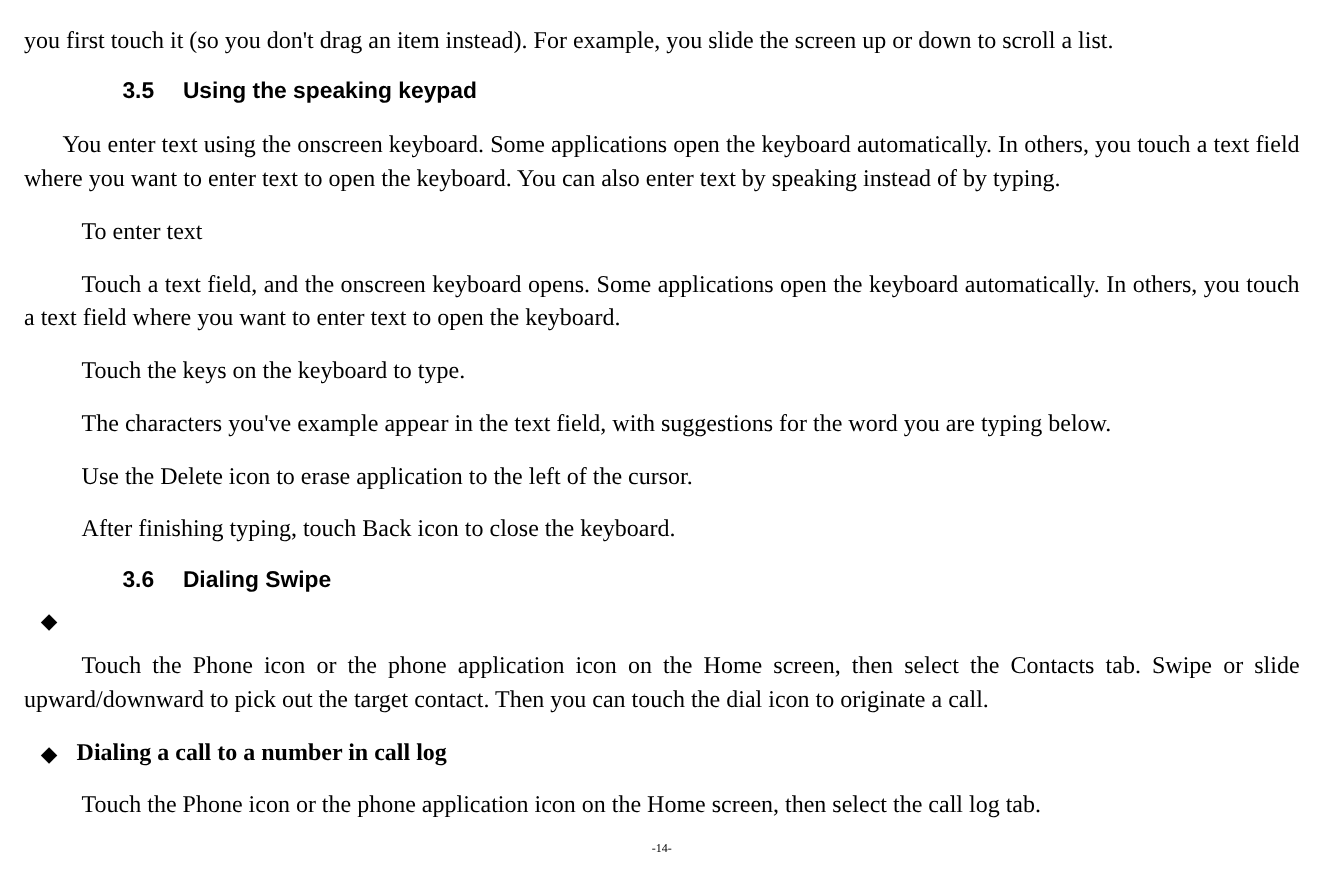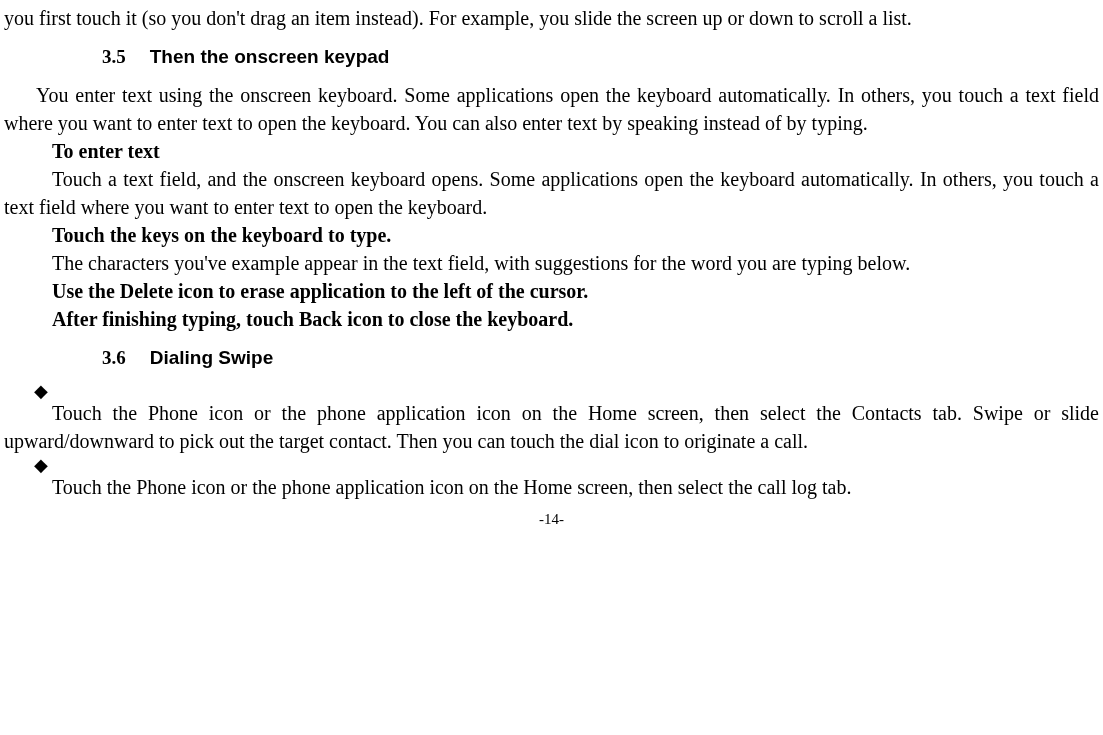--- a/index.html
+++ b/index.html
@@ -7,71 +7,70 @@
     font-size: 20px;
     line-height: 1.4;
     margin: 0;
     padding: 4px 4px 20px 4px;
     color: #000;
     background: #fff;
     width: 1095px;
   }
   .para {
     text-align: justify;
-    margin: 0;
+    margin: 16px;
   }
   .indent {
     text-indent: 48px;
   }
   .first-indent {
     text-indent: 32px;
   }
   .section-heading {
     font-family: Arial, Helvetica, sans-serif;
     font-weight: bold;
     font-size: 19px;
     margin: 12px 0 10px 98px;
   }
   .section-num {
     display: inline-block;
     margin-right: 24px;
-    font-family: Liberation Serif, serif;
   }
   .bold {
-    font-weight: bold;
+    font-weight: normal;
   }
   .bullet-row {
     display: flex;
     align-items: baseline;
     margin: 0;
   }
   .diamond {
     font-size: 18px;
     margin-left: 30px;
     margin-right: 16px;
     line-height: 1;
     position: relative;
     top: 1px;
   }
   .bullet-label {
     font-weight: bold;
   }
   .page-num {
     text-align: center;
-    font-size: 15px;
+    font-size: 10px;
     margin-top: 8px;
   }
 </style>
 </head>
 <body>
 
 <p class="para">you first touch it (so you don't drag an item instead). For example, you slide the screen up or down to scroll a list.</p>
 
 <div class="section-heading">
-  <span class="section-num">3.5</span><span>Then the onscreen keypad</span>
+  <span class="section-num">3.5</span><span>Using the speaking keypad</span>
 </div>
 
 <p class="para first-indent">You enter text using the onscreen keyboard. Some applications open the keyboard automatically. In others, you touch a text field where you want to enter text to open the keyboard. You can also enter text by speaking instead of by typing.</p>
 
 <p class="para indent bold">To enter text</p>
 <p class="para indent">Touch a text field, and the onscreen keyboard opens. Some applications open the keyboard automatically. In others, you touch a text field where you want to enter text to open the keyboard.</p>
 
 <p class="para indent bold">Touch the keys on the keyboard to type.</p>
 <p class="para indent">The characters you've example appear in the text field, with suggestions for the word you are typing below.</p>
 
@@ -82,16 +81,17 @@
   <span class="section-num">3.6</span><span>Dialing Swipe</span>
 </div>
 
 <div class="bullet-row">
   <span class="diamond">◆</span>
 </div>
 <p class="para indent">Touch the Phone icon or the phone application icon on the Home screen, then select the Contacts tab. Swipe or slide upward/downward to pick out the target contact. Then you can touch the dial icon to originate a call.</p>
 
 <div class="bullet-row">
   <span class="diamond">◆</span>
+  <span class="bullet-label">Dialing a call to a number in call log</span>
 </div>
 <p class="para indent">Touch the Phone icon or the phone application icon on the Home screen, then select the call log tab.</p>
 
 <div class="page-num">-14-</div>
 
 </body></html>

